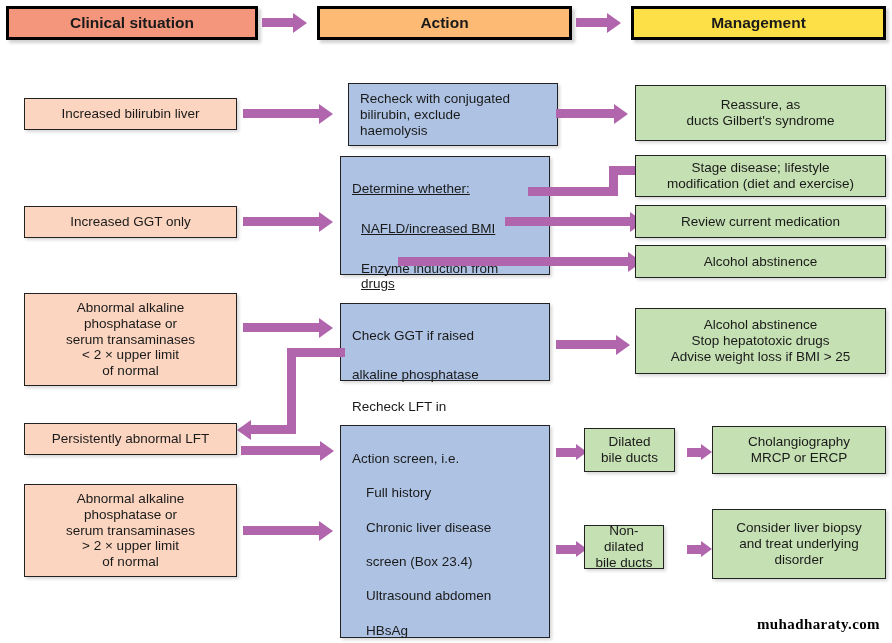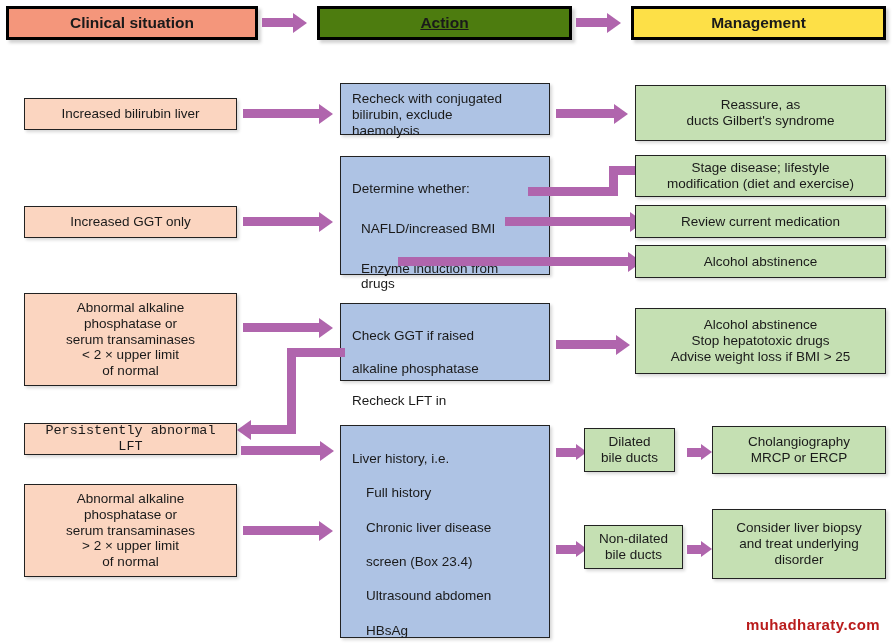--- a/index.html
+++ b/index.html
@@ -42,21 +42,21 @@
     border: 3px solid #000000;
     font-weight: bold;
     font-size: 15.5px;
     box-shadow: 3px 3px 3px rgba(0,0,0,0.18);
   }
 
   .pink  { background: #fbd5c0; }
   .blue  { background: #aec3e4; }
   .green { background: #c5e0b3; }
   .hdr.pink  { background: #f4967b; }
-  .hdr.blue  { background: #4d7c0f; text-decoration: underline; }
+  .hdr.blue  { background: #fdba74; }
   .hdr.green { background: #fde047; }
 
   
   .left { justify-content: flex-start; text-align: left; }
   .left .txt { padding-left: 6px; }
   .top { align-items: flex-start; padding-top: 7px; }
 
   
   .indent { padding-left: 14px; display: block; }
 
@@ -91,21 +91,22 @@
   }
 
   
   #watermark {
     position: absolute;
     right: 12px;
     bottom: 10px;
     font-size: 15px;
     font-weight: bold;
     letter-spacing: 0.4px;
-    color: #b91c1c;
+    color: #000000;
+    font-family: Liberation Serif, serif;
   }
 </style>
 </head>
 <body>
 
 <div id="canvas">
 
   <div class="box hdr pink" style="left:6px; top:6px; width:252px; height:34px;">
     <span class="txt">Clinical situation</span>
   </div>
@@ -121,40 +122,40 @@
   <div class="box hdr green" style="left:631px; top:6px; width:255px; height:34px;">
     <span class="txt">Management</span>
   </div>
 
   <div class="box pink" style="left:24px; top:98px; width:213px; height:32px;">
     <span class="txt">Increased bilirubin liver</span>
   </div>
   <div class="arrow-h" style="left:243px; top:109px; width:78px;"></div>
   <div class="head right" style="left:319px; top:104px;"></div>
 
-  <div class="box blue left top" style="left:340px; top:83px; width:210px; height:52px;">
+  <div class="box blue left top" style="left:348px; top:83px; width:210px; height:63px;">
     <span class="txt">Recheck with conjugated
 bilirubin, exclude
 haemolysis</span>
   </div>
   <div class="arrow-h" style="left:556px; top:109px; width:60px;"></div>
   <div class="head right" style="left:614px; top:104px;"></div>
 
   <div class="box green" style="left:635px; top:85px; width:251px; height:56px;">
     <span class="txt">Reassure, as
 ducts Gilbert's syndrome</span>
   </div>
 
   <div class="box pink" style="left:24px; top:206px; width:213px; height:32px;">
     <span class="txt">Increased GGT only</span>
   </div>
   <div class="arrow-h" style="left:243px; top:217px; width:78px;"></div>
   <div class="head right" style="left:319px; top:212px;"></div>
 
-  <div class="box blue left top" style="left:340px; top:156px; width:210px; height:119px; padding-top:8px;">
+  <div class="box blue left top" style="left:340px; top:156px; width:210px; height:119px; padding-top:8px;text-decoration:underline;">
     <span class="txt" style="line-height:1.15;">
       <span style="display:block;">Determine whether:</span>
       <span style="display:block; margin-top:9px; padding-left:9px;">NAFLD/increased BMI</span>
       <span style="display:block; margin-top:9px; padding-left:9px; white-space:pre-line;">Enzyme induction from
 drugs</span>
       <span style="display:block; margin-top:9px; padding-left:9px;">Alcohol</span>
     </span>
   </div>
 
   <div class="seg-h" style="left:528px; top:187px; width:90px;"></div>
@@ -185,59 +186,59 @@
 serum transaminases
 &lt; 2 × upper limit
 of normal</span>
   </div>
   <div class="arrow-h" style="left:243px; top:323px; width:78px;"></div>
   <div class="head right" style="left:319px; top:318px;"></div>
 
   <div class="box blue left top" style="left:340px; top:303px; width:210px; height:78px; padding-top:8px;">
     <span class="txt" style="line-height:1.2;">
       <span style="display:block;">Check GGT if raised</span>
-      <span style="display:block;">alkaline phosphatase</span>
+      <span style="display:block;margin-top:6px;">alkaline phosphatase</span>
       <span style="display:block; margin-top:0;">Recheck LFT in</span>
       <span style="display:block;">3–6 months</span>
     </span>
   </div>
 
   <div class="arrow-h" style="left:556px; top:340px; width:62px;"></div>
   <div class="head right" style="left:616px; top:335px;"></div>
 
   <div class="box green" style="left:635px; top:308px; width:251px; height:66px;">
     <span class="txt">Alcohol abstinence
 Stop hepatotoxic drugs
 Advise weight loss if BMI &gt; 25</span>
   </div>
 
   <div class="seg-h" style="left:287px; top:348px; width:58px;"></div>
   <div class="seg-v" style="left:287px; top:348px; height:86px;"></div>
   <div class="seg-h" style="left:250px; top:425px; width:44px;"></div>
   <div class="head left" style="left:237px; top:420px;"></div>
 
-  <div class="box pink" style="left:24px; top:423px; width:213px; height:32px;font-family:Liberation Mono, monospace;">
+  <div class="box pink" style="left:24px; top:423px; width:213px; height:32px;">
     <span class="txt">Persistently abnormal LFT</span>
   </div>
   <div class="arrow-h" style="left:241px; top:446px; width:82px;"></div>
   <div class="head right" style="left:320px; top:441px;"></div>
 
   <div class="box pink" style="left:24px; top:484px; width:213px; height:93px;">
     <span class="txt">Abnormal alkaline
 phosphatase or
 serum transaminases
 &gt; 2 × upper limit
 of normal</span>
   </div>
   <div class="arrow-h" style="left:243px; top:526px; width:78px;"></div>
   <div class="head right" style="left:319px; top:521px;"></div>
 
   <div class="box blue left top" style="left:340px; top:425px; width:210px; height:213px; padding-top:7px; font-size:13.5px;">
     <span class="txt" style="line-height:1.27;">
-      <span style="display:block;">Liver history, i.e.</span>
+      <span style="display:block;">Action screen, i.e.</span>
       <span class="indent">Full history</span>
       <span class="indent">Chronic liver disease</span>
       <span class="indent">screen (Box 23.4)</span>
       <span class="indent">Ultrasound abdomen</span>
       <span class="indent">HBsAg</span>
       
       
       
       
       
@@ -257,21 +258,21 @@
   <div class="head right sm" style="left:701px; top:444px;"></div>
 
   <div class="box green" style="left:712px; top:426px; width:174px; height:48px;">
     <span class="txt">Cholangiography
 MRCP or ERCP</span>
   </div>
 
   <div class="seg-h" style="left:556px; top:545px; width:24px;"></div>
   <div class="head right sm" style="left:576px; top:541px;"></div>
 
-  <div class="box green" style="left:584px; top:525px; width:99px; height:44px;">
+  <div class="box green" style="left:584px; top:525px; width:80px; height:44px;">
     <span class="txt">Non-dilated
 bile ducts</span>
   </div>
 
   <div class="seg-h" style="left:687px; top:545px; width:18px;"></div>
   <div class="head right sm" style="left:701px; top:541px;"></div>
 
   <div class="box green" style="left:712px; top:509px; width:174px; height:70px;">
     <span class="txt">Consider liver biopsy
 and treat underlying

